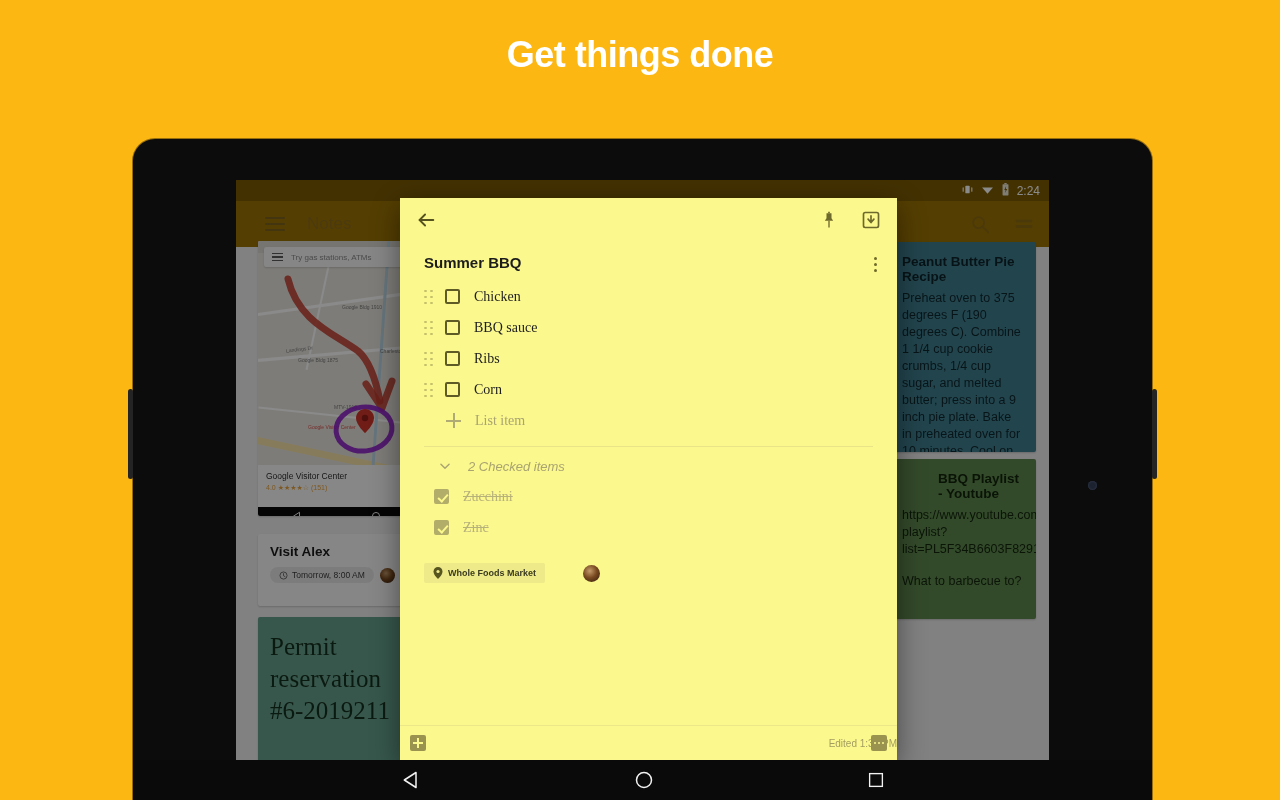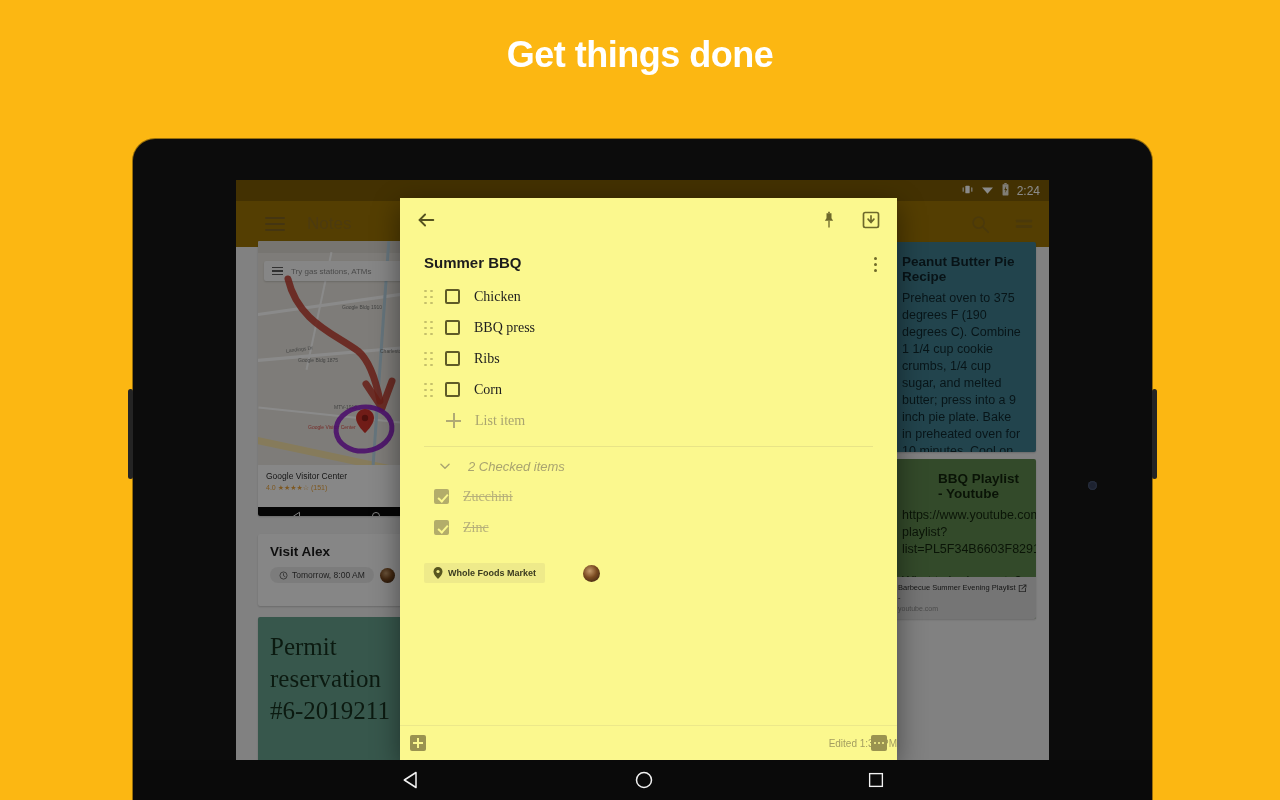--- a/index.html
+++ b/index.html
@@ -72,21 +72,21 @@
   }
   .note-title{font-weight:bold;font-size:13.5px;color:#1b1b1b;margin:0 0 6px 0;
     font-family:"Liberation Sans",sans-serif;}
   .note-body{font-size:12.5px;line-height:17px;color:#1d1d1d;
     font-family:Liberation Sans, sans-serif;}
 
   
   #note-map{left:22px;top:-6px;width:157px;height:275px;background:#f4f4f4;}
   .map-img{position:absolute;left:0;top:0;width:157px;height:266px;
      background:#e9e6df;overflow:hidden;}
-  .map-searchbar{position:absolute;left:6px;top:20px;width:145px;height:20px;background:#f7f7f7;
+  .map-searchbar{position:absolute;left:6px;top:6px;width:145px;height:20px;background:#f7f7f7;
      border-radius:2px;display:flex;align-items:center;padding-left:8px;box-sizing:border-box;
      box-shadow:0 1px 2px rgba(0,0,0,.16);}
   .map-searchbar .hamb2{width:11px;height:8px;display:flex;flex-direction:column;justify-content:space-between;}
   .map-searchbar .hamb2 i{height:1.3px;background:#5b5b5b;display:block;}
   .map-searchbar span{font-size:8px;color:#8b8b8b;margin-left:8px;font-family:"Liberation Sans",sans-serif;}
   .map-statusbar{position:absolute;left:0;top:0;width:157px;height:12px;background:#ddd9d1;}
   .map-label{position:absolute;font-size:5px;color:#7c7c7c;font-family:"Liberation Sans",sans-serif;white-space:nowrap;}
   .map-road{position:absolute;background:#fff;}
   .google-wm{position:absolute;left:8px;bottom:22px;font-size:11px;font-weight:bold;letter-spacing:-.4px;}
   .google-wm span:nth-child(1){color:#4285F4;}
@@ -329,30 +329,20 @@
           <div class="note-body">Preheat oven to 375 degrees F (190 degrees C). Combine 1 1/4 cup cookie crumbs, 1/4 cup sugar, and melted butter; press into a 9 inch pie plate. Bake in preheated oven for 10 minutes. Cool on wire rack.</div>
         </div>
 
         <div class="note" id="note-play">
           <div class="note-title">BBQ Playlist - Youtube</div>
           <div class="note-body">https://www.youtube.com/</div>
           <div class="note-body">playlist?</div>
           <div class="note-body">list=PL5F34B6603F82914B</div>
           <div class="note-body" style="height:15px;"></div>
           <div class="note-body">What to barbecue to?</div>
-          <div class="linkcard">
-            <div>
-              <div class="lt">Barbecue Summer Evening Playlist  -</div>
-              <div class="ld">youtube.com</div>
-            </div>
-            <svg width="11" height="11" viewBox="0 0 24 24">
-                <path d="M4 4 h9 v2 H6 v12 h12 v-7 h2 v9 H4 Z" fill="#444"></path>
-                <path d="M14 3 h7 v7 h-2 V6.4 l-8 8 L9.6 13 l8-8 H14 Z" fill="#444"></path>
-              </svg>
-          </div>
         </div>
 
       </div>
 
       <div class="scrim"></div>
 
       <div class="dialog">
 
         <div class="dlg-toolbar">
           <div class="tb-btn" style="margin-left:0;">
@@ -400,21 +390,21 @@
           <div class="li">
             <span class="grip">
                 <i></i>
                 <i></i>
                 <i></i>
                 <i></i>
                 <i></i>
                 <i></i>
               </span>
             <span class="cbox"></span>
-            <span class="txt">BBQ press</span>
+            <span class="txt">BBQ sauce</span>
           </div>
           <div class="li">
             <span class="grip">
                 <i></i>
                 <i></i>
                 <i></i>
                 <i></i>
                 <i></i>
                 <i></i>
               </span>

